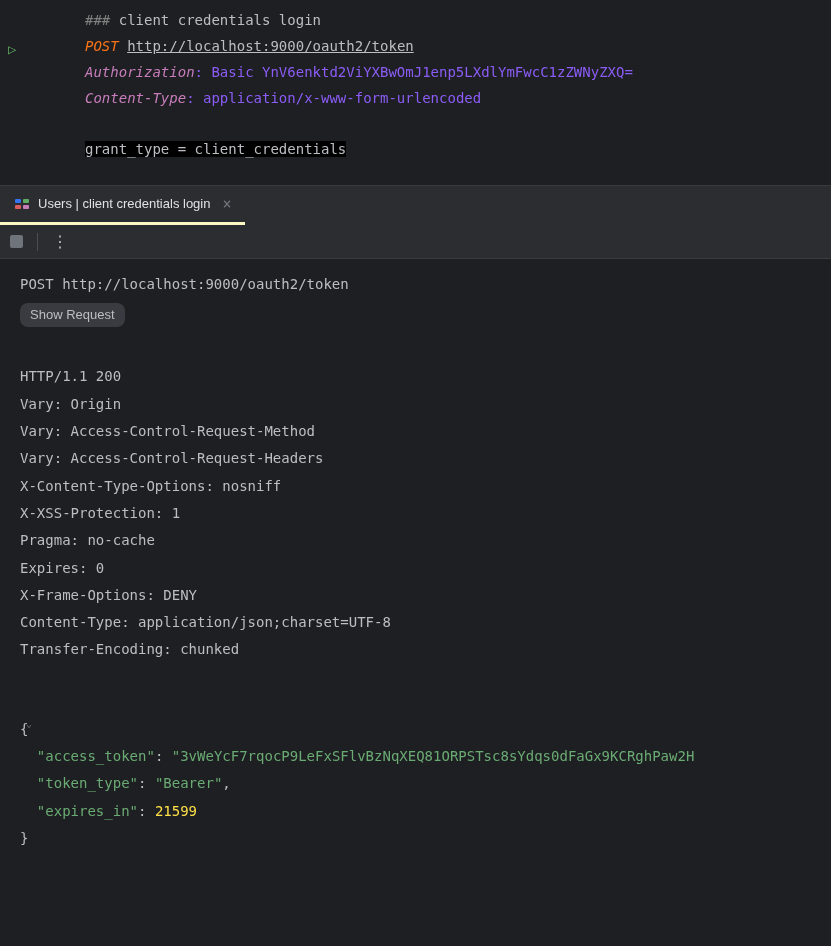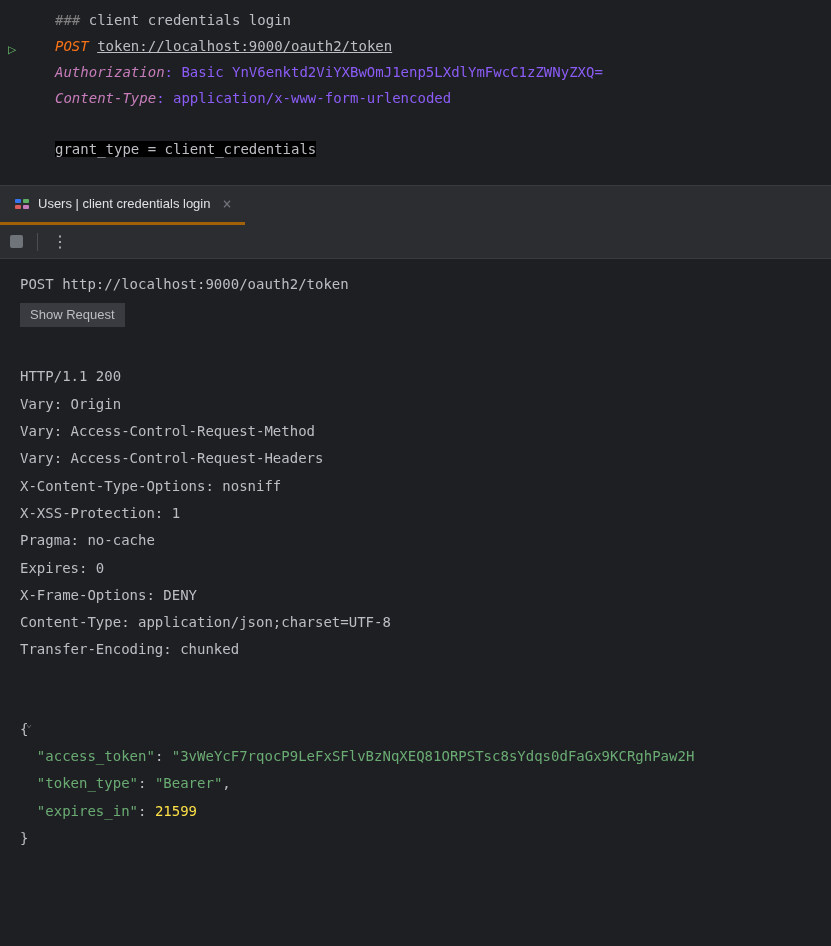--- a/index.html
+++ b/index.html
@@ -34,20 +34,21 @@
       margin-left: 8px;
       font-size: 14px;
     }
     .editor-content {
       flex: 1;
       padding-top: 0px;
     }
     .code-line {
       white-space: pre;
       line-height: 1.85;
+      margin-left: 30px;
     }
     .comment-hash {
       color: #808080;
     }
     .comment-text {
       color: #bcbec4;
     }
     .method-post {
       color: #f97316;
       font-style: italic;
@@ -72,21 +73,21 @@
       border-top: 1px solid #393b40;
       display: flex;
       align-items: center;
       height: 40px;
     }
     .tab {
       display: flex;
       align-items: center;
       padding: 0 14px;
       height: 100%;
-      border-bottom: 3px solid #a16207;
+      border-bottom: 3px solid #fef9c3;
       position: relative;
       gap: 8px;
     }
     .tab-icon {
       width: 16px;
       height: 16px;
       display: inline-flex;
       align-items: center;
       justify-content: center;
     }
@@ -132,21 +133,21 @@
     .response-line {
       white-space: pre;
       line-height: 1.95;
       color: #bcbec4;
     }
     .show-request-btn {
       display: inline-block;
       background-color: #393b40;
       color: #bcbec4;
       padding: 2px 10px;
-      border-radius: 0;
+      border-radius: 8px;
       font-family: -apple-system, 'Segoe UI', sans-serif;
       font-size: 13px;
       margin-top: 4px;
       margin-bottom: 10px;
     }
     .fold-marker {
       position: absolute;
       left: 6px;
       color: #6f737a;
       font-size: 10px;
@@ -176,21 +177,21 @@
 </head>
 <body>
 
 <div class="editor-pane">
   <div class="gutter-area">
     <div class="gutter">
       <div class="run-icon">▷</div>
     </div>
     <div class="editor-content">
       <div class="code-line"><span class="comment-hash">### </span><span class="comment-text">client credentials login</span></div>
-      <div class="code-line"><span class="method-post">POST</span> <span class="url-link">token://localhost:9000/oauth2/token</span></div>
+      <div class="code-line"><span class="method-post">POST</span> <span class="url-link">http://localhost:9000/oauth2/token</span></div>
       <div class="code-line"><span class="header-name">Authorization</span><span class="header-value">: Basic YnV6enktd2ViYXBwOmJ1enp5LXdlYmFwcC1zZWNyZXQ=</span></div>
       <div class="code-line"><span class="header-name">Content-Type</span><span class="header-value">: application/x-www-form-urlencoded</span></div>
       <div class="code-line"> </div>
       <div class="code-line"><span class="form-data-bg">grant_type = client_credentials</span></div>
     </div>
   </div>
 </div>
 
 <div class="tab-bar">
   <div class="tab">

